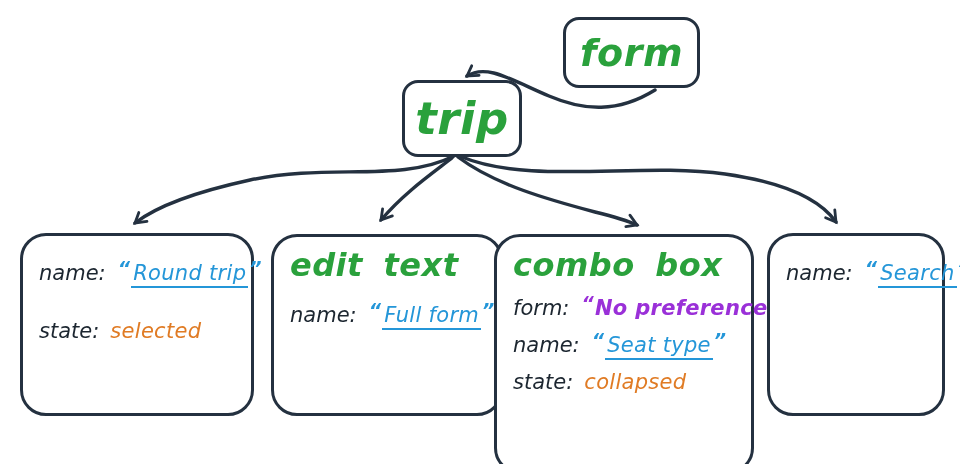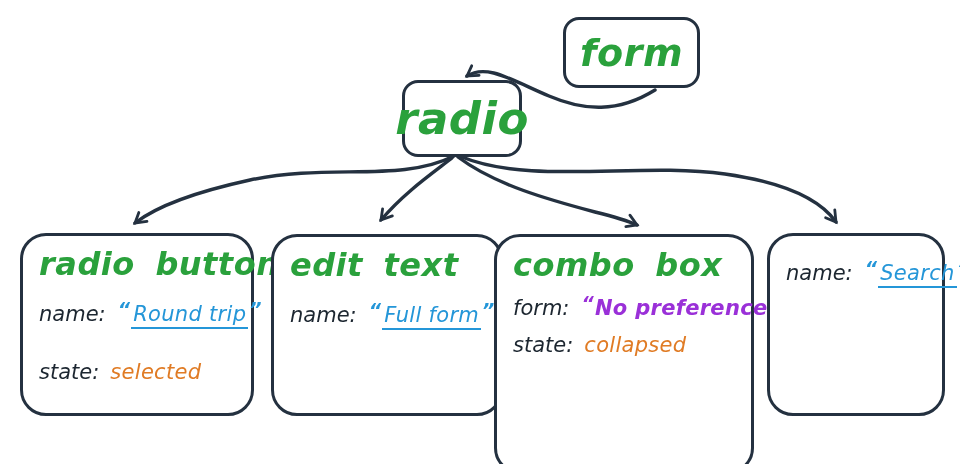--- a/index.html
+++ b/index.html
@@ -89,25 +89,24 @@
     <path class="edge" d="M 452 158 C 430 175, 404 193, 381 220" marker-end="url(#arrow)"></path>
     <path class="edge" d="M 458 157 C 495 185, 550 200, 595 212 C 615 217, 626 220, 637 225" marker-end="url(#arrow)"></path>
     <path class="edge" d="M 462 157 C 530 185, 640 162, 725 174 C 788 183, 821 201, 836 222" marker-end="url(#arrow)"></path>
   </svg>
 
   <div class="node parent node-main" style="left:563px; top:17px; width:137px; height:71px;">
     <div class="title">form</div>
   </div>
 
   <div class="node parent node-form" style="left:402px; top:80px; width:120px; height:77px;">
-    <div class="title">radio</div>
+    <div class="title">trip</div>
   </div>
 
   <div class="node child node-radio-button" style="left:20px; top:233px; width:234px; height:183px;">
-    <div class="title">radio button</div>
     <div class="prop">
       <span class="plabel">name:</span><span class="pwrap c-blue"><span class="q">“</span><span class="u">Round trip</span><span class="q">”</span></span>
     </div>
     <div class="prop">
       <span class="plabel">state:</span><span class="pwrap c-orange"><span>selected</span></span>
     </div>
   </div>
 
   <div class="node child node-edit-text" style="left:271px; top:234px; width:232px; height:182px;">
     <div class="title">edit text</div>
@@ -115,20 +114,23 @@
       <span class="plabel">name:</span><span class="pwrap c-blue"><span class="q">“</span><span class="u">Full form</span><span class="q">”</span></span>
     </div>
   </div>
 
   <div class="node child node-combo-box" style="left:494px; top:234px; width:260px; height:240px;">
     <div class="title">combo box</div>
     <div class="prop">
       <span class="plabel">form:</span><span class="pwrap c-purple"><span class="q">“</span><span>No preference</span><span class="q">”</span></span>
     </div>
     <div class="prop">
+      <span class="plabel">name:</span><span class="pwrap c-blue"><span class="q">“</span><span class="u">Seat type</span><span class="q">”</span></span>
+    </div>
+    <div class="prop">
       <span class="plabel">state:</span><span class="pwrap c-orange"><span>collapsed</span></span>
     </div>
   </div>
 
   <div class="node child node-button" style="left:767px; top:233px; width:178px; height:183px;">
     <div class="prop">
       <span class="plabel">name:</span><span class="pwrap c-blue"><span class="q">“</span><span class="u">Search</span><span class="q">”</span></span>
     </div>
   </div>
 

